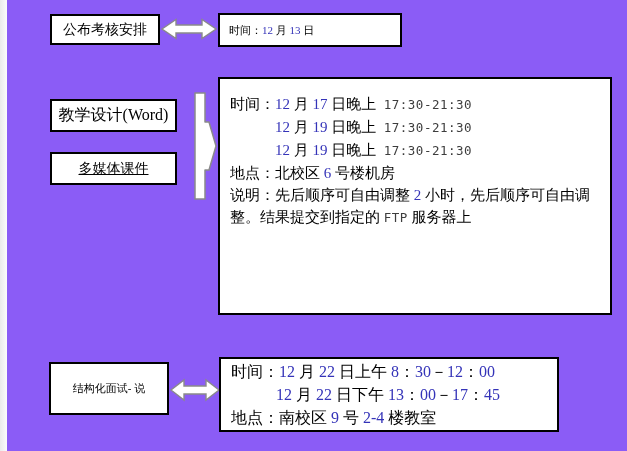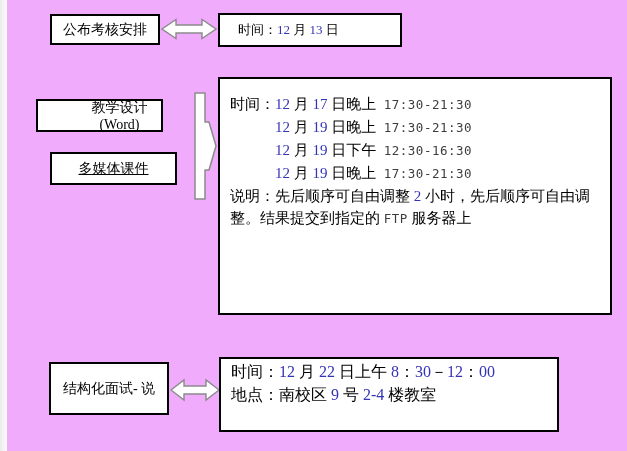--- a/index.html
+++ b/index.html
@@ -1,39 +1,39 @@
 <!DOCTYPE html>
 <html><head>
 <meta charset="utf-8">
 <style>
   html,body{margin:0;padding:0;background:#fff;}
-  .canvas{position:relative;width:627px;height:451px;background:#f0abfc;overflow:hidden;
+  .canvas{position:relative;width:627px;height:451px;background:#8b5cf6;overflow:hidden;
           font-family:"Liberation Serif","DejaVu Serif",serif;color:#000;}
   .left-band{position:absolute;left:0;top:0;width:7px;height:100%;
              background:linear-gradient(90deg,#ebebeb,#fcfcfc);}
   .box{position:absolute;border:2px solid #000;background:#fff;box-sizing:border-box;}
   .center{display:flex;align-items:center;justify-content:center;text-align:center;}
   .arrow{position:absolute;}
   .arrow svg{display:block;}
 
   
   .box-a{left:50px;top:14px;width:110px;height:31px;font-size:14px;}
   .arrow-1{left:161px;top:18px;}
-  .box-b{left:218px;top:13px;width:184px;height:34px;font-size:13px;
-         display:flex;align-items:center;padding-left:18px;}
+  .box-b{left:218px;top:13px;width:184px;height:34px;font-size:11px;
+         display:flex;align-items:center;padding-left:9px;}
 
   
-  .box-c{left:36px;top:99px;width:127px;height:33px;font-size:14px;padding-left:40px;}
+  .box-c{left:50px;top:99px;width:127px;height:33px;font-size:16px;}
   .box-d{left:50px;top:152px;width:127px;height:33px;font-size:14px;text-decoration:underline;}
   .big-arrow{left:186px;top:92px;}
   .box-e{left:218px;top:77px;width:394px;height:238px;font-size:15px;
          padding:14px 10px;line-height:22px;}
 
   
-  .box-f{left:49px;top:362px;width:120px;height:53px;font-size:14px;
+  .box-f{left:49px;top:362px;width:120px;height:53px;font-size:11px;
          flex-direction:column;line-height:25px;}
   .arrow-2{left:170px;top:378px;}
   .box-g{left:219px;top:357px;width:340px;height:75px;font-size:16px;
          padding:1px 10px;line-height:23px;}
 
   .line{white-space:pre-wrap;}
   .line.indent{padding-left:45px;}
 
   
   .seg-num{font-family:"Liberation Serif","DejaVu Serif",serif;color:#3433b8;}
@@ -66,30 +66,31 @@
     <span>多媒体课件</span>
   </div>
   <div class="arrow big-arrow">
     <svg width="32" height="108" viewBox="0 0 32 108">
       <polygon points="9,1 19,1 19,30 23,30 30,54 23,78 19,78 19,107 9,107" fill="#ffffff" stroke="#8a8a8a" stroke-width="1.5" stroke-linejoin="round"></polygon>
     </svg>
   </div>
   <div class="box box-e">
     <div class="line"><span>时间：</span><span class="seg-num">12</span><span> 月 </span><span class="seg-num">17</span><span> 日晚上  </span><span class="seg-mono">17:30-21:30</span></div>
     <div class="line indent"><span class="seg-num">12</span><span> 月 </span><span class="seg-num">19</span><span> 日晚上  </span><span class="seg-mono">17:30-21:30</span></div>
-    <div class="line indent"><span class="seg-num">12</span><span> 月 </span><span class="seg-num">19</span><span> 日下午  </span><span class="seg-mono">12:30-16:30</span></div>
     <div class="line indent"><span class="seg-num">12</span><span> 月 </span><span class="seg-num">19</span><span> 日晚上  </span><span class="seg-mono">17:30-21:30</span></div>
+    <div class="line"><span>地点：北校区 </span><span class="seg-num">6</span><span> 号楼机房</span></div>
     <div class="line"><span>说明：先后顺序可自由调整 </span><span class="seg-num">2</span><span> 小时，先后顺序可自由调整。结果提交到指定的 </span><span class="seg-mono">FTP</span><span> 服务器上</span></div>
   </div>
 
   <div class="box box-f center">
     <span>结构化面试- 说</span>
   </div>
   <div class="arrow arrow-2">
     <svg width="50" height="24" viewBox="0 0 50 24">
       <polygon points="1,12 14,2 14,8 36,8 36,2 49,12 36,22 36,16 14,16 14,22" fill="#ffffff" stroke="#8a8a8a" stroke-width="1.4"></polygon>
     </svg>
   </div>
   <div class="box box-g">
     <div class="line"><span>时间：</span><span class="seg-num">12</span><span> 月 </span><span class="seg-num">22</span><span> 日上午 </span><span class="seg-num">8</span><span>：</span><span class="seg-num">30</span><span>－</span><span class="seg-num">12</span><span>：</span><span class="seg-num">00</span></div>
+    <div class="line indent"><span class="seg-num">12</span><span> 月 </span><span class="seg-num">22</span><span> 日下午 </span><span class="seg-num">13</span><span>：</span><span class="seg-num">00</span><span>－</span><span class="seg-num">17</span><span>：</span><span class="seg-num">45</span></div>
     <div class="line"><span>地点：南校区 </span><span class="seg-num">9</span><span> 号 </span><span class="seg-num">2-4</span><span> 楼教室</span></div>
   </div>
 </div>
 
 </body></html>

